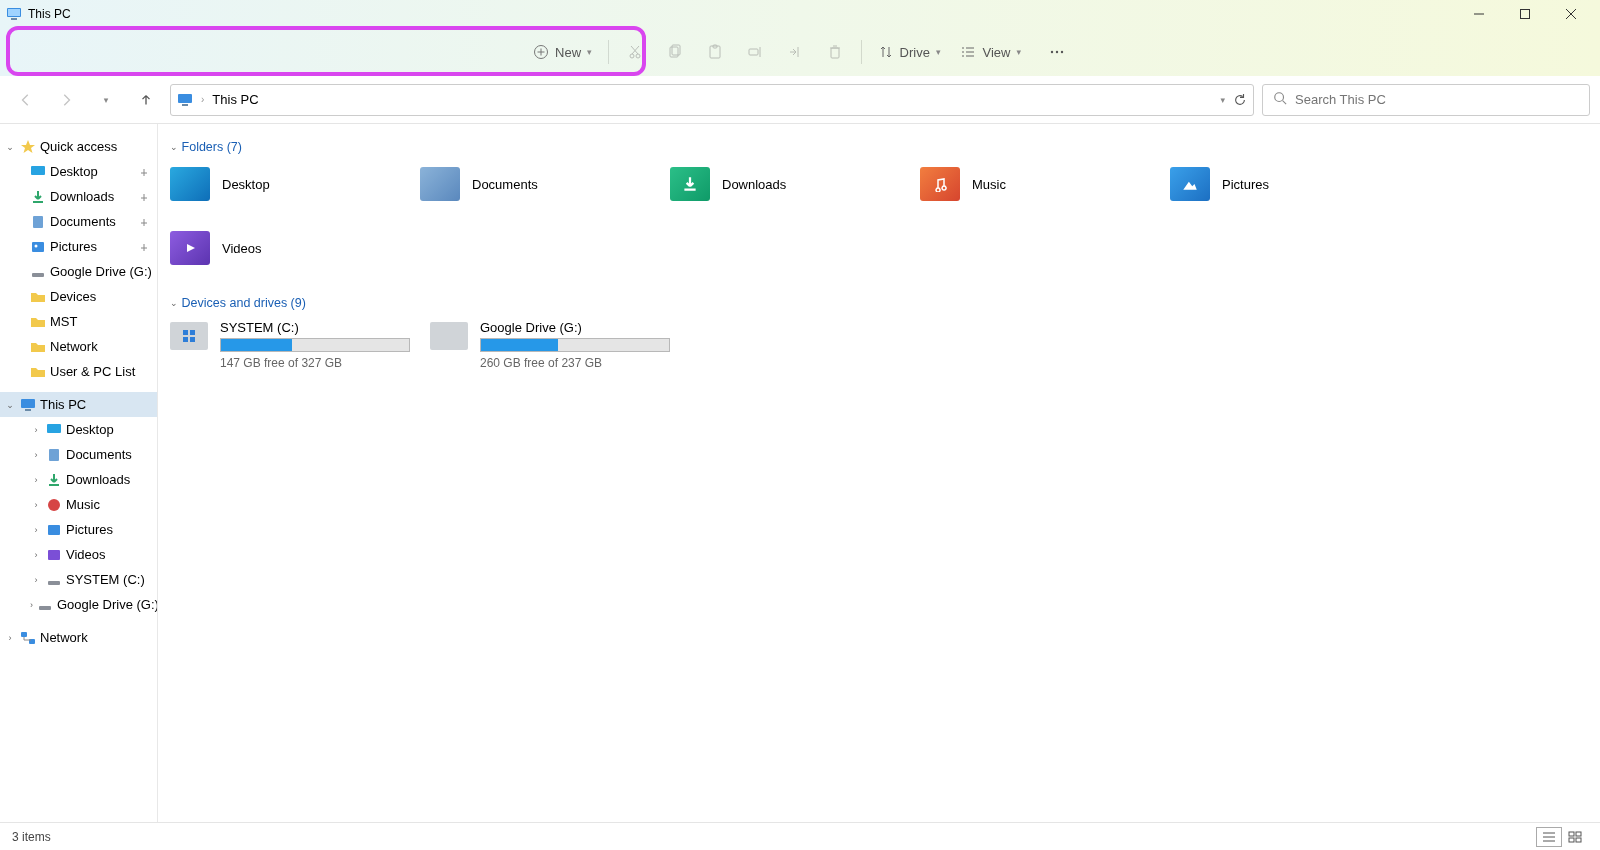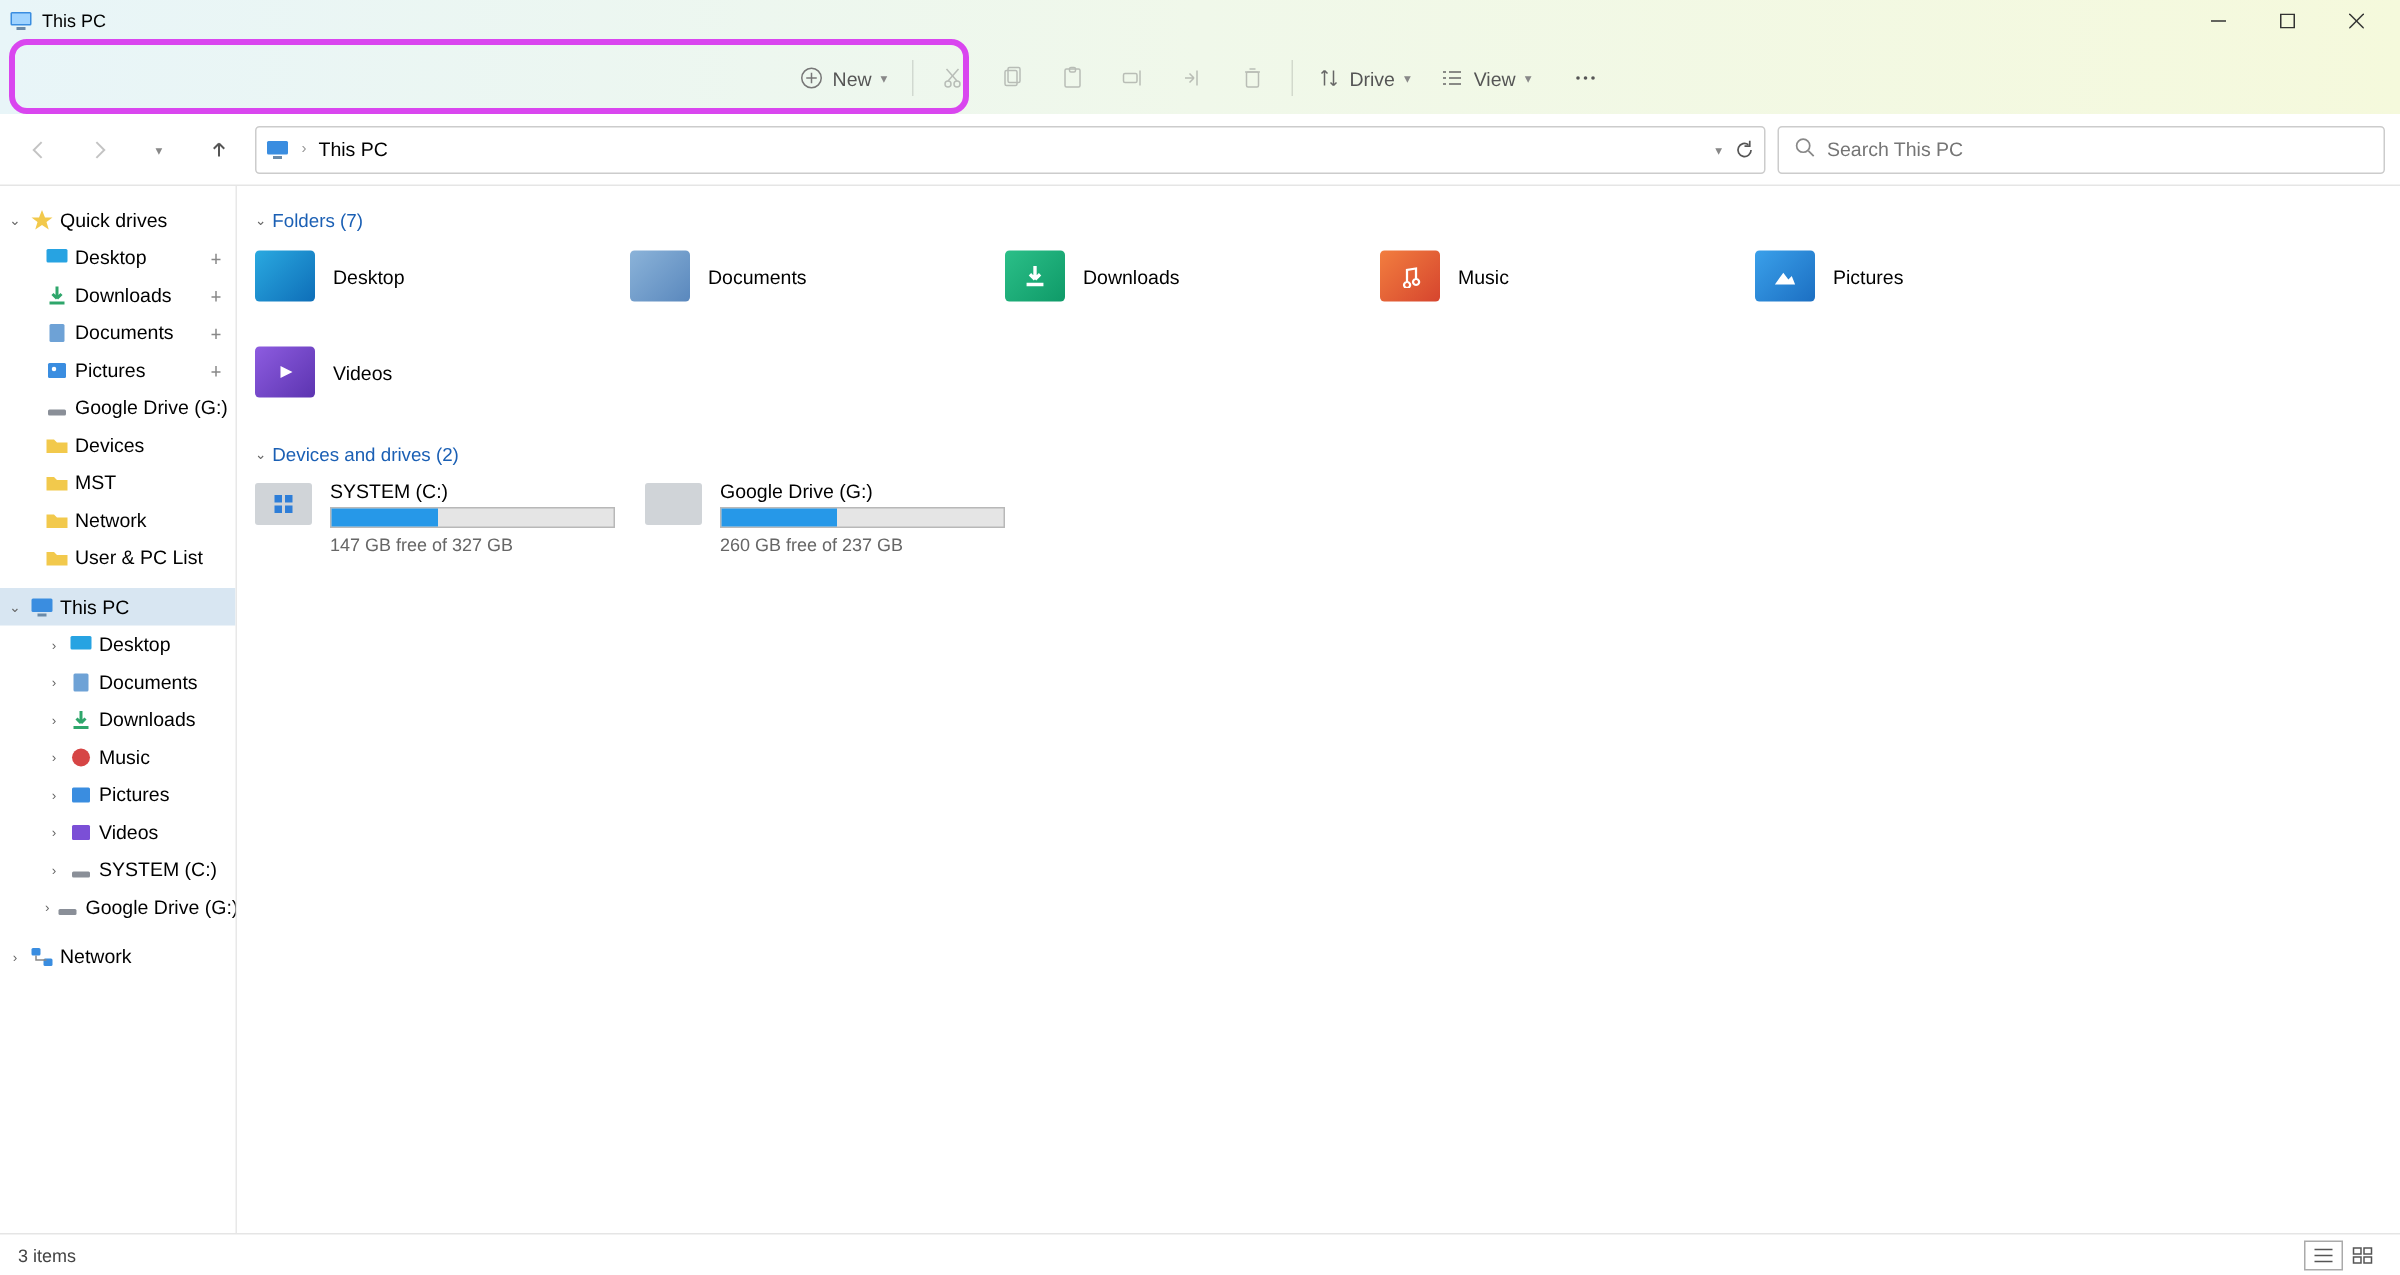--- a/index.html
+++ b/index.html
@@ -24,21 +24,21 @@
   
   
   .addrrow { height: 48px; display: flex; align-items: center; gap: 8px; padding: 0 10px; border-bottom: 1px solid #e5e5e5; }
   .navbtn { width: 32px; height: 32px; display: flex; align-items: center; justify-content: center; color: #555; }
   .navbtn.disabled { opacity: 0.35; }
   .navbtn svg { width: 14px; height: 14px; }
   .addrbar { flex: 1; height: 32px; border: 1px solid #ccc; border-radius: 3px; display: flex; align-items: center; padding: 0 6px; gap: 8px; font-size: 13px; }
   .addrbar .spacer { flex: 1; }
   .addrbar .crumb-sep { color: #999; font-size: 10px; }
   .addrbar .refresh { display:flex; align-items:center; }
-  .searchbar { width: 405px; height: 32px; border: 1px solid #ccc; border-radius: 3px; display: flex; align-items: center; padding: 0 10px; gap: 8px; color: #888; font-size: 13px; }
+  .searchbar { width: 328px; height: 32px; border: 1px solid #ccc; border-radius: 3px; display: flex; align-items: center; padding: 0 10px; gap: 8px; color: #888; font-size: 13px; }
   .searchbar input { border: none; outline: none; flex: 1; font-size: 13px; color: #333; }
   
   
   .main { display: flex; height: calc(850px - 28px - 48px - 48px - 28px); }
   
   
   .sidebar { width: 158px; border-right: 1px solid #e8e8e8; padding: 10px 0; font-size: 13px; overflow: hidden; }
   .tree-item { height: 25px; display: flex; align-items: center; gap: 4px; padding-left: 4px; white-space: nowrap; }
   .tree-item.child { padding-left: 30px; }
   .tree-item.selected { background: #d8e6f2; }
@@ -237,21 +237,21 @@
 <div class="main">
 
   <div class="sidebar">
     <div class="tree-item">
       <span class="exp">⌄</span>
       <span class="tree-ico">
           <svg viewBox="0 0 16 16">
             <polygon points="8,1 10,6 15,6 11,9 12.5,14 8,11 3.5,14 5,9 1,6 6,6" class="ico-yellow"></polygon>
           </svg>
         </span>
-      <span>Quick drives</span>
+      <span>Quick access</span>
     </div>
     <div class="tree-item child">
         <span class="tree-ico">
           <svg viewBox="0 0 16 16">
             <rect x="1" y="2" width="14" height="9" rx="1" class="ico-blue"></rect>
           </svg>
         </span>
         <span>Desktop</span>
         <span class="pin"><svg viewBox="0 0 10 10">
             <path d="M5 0 L5 7 M2 4 L8 4" stroke="#888"></path>
@@ -476,21 +476,21 @@
             <svg width="16" height="16" viewBox="0 0 16 16">
               <polygon points="5,4 13,8 5,12" fill="#fff"></polygon>
             </svg>
           </div>
           <span class="folder-lbl">Videos</span>
         </div>
     </div>
 
     <div class="group-header">
       <span class="gexp">⌄</span>
-      <span>Devices and drives (2)</span>
+      <span>Devices and drives (9)</span>
     </div>
     <div class="drives-row">
       <div class="drive-item">
         <div class="drive-top">
           <div class="drive-ico">
               <svg width="16" height="16" viewBox="0 0 16 16">
                 <rect x="2" y="2" width="5" height="5" fill="#2e7ed8"></rect>
                 <rect x="9" y="2" width="5" height="5" fill="#2e7ed8"></rect>
                 <rect x="2" y="9" width="5" height="5" fill="#2e7ed8"></rect>
                 <rect x="9" y="9" width="5" height="5" fill="#2e7ed8"></rect>

